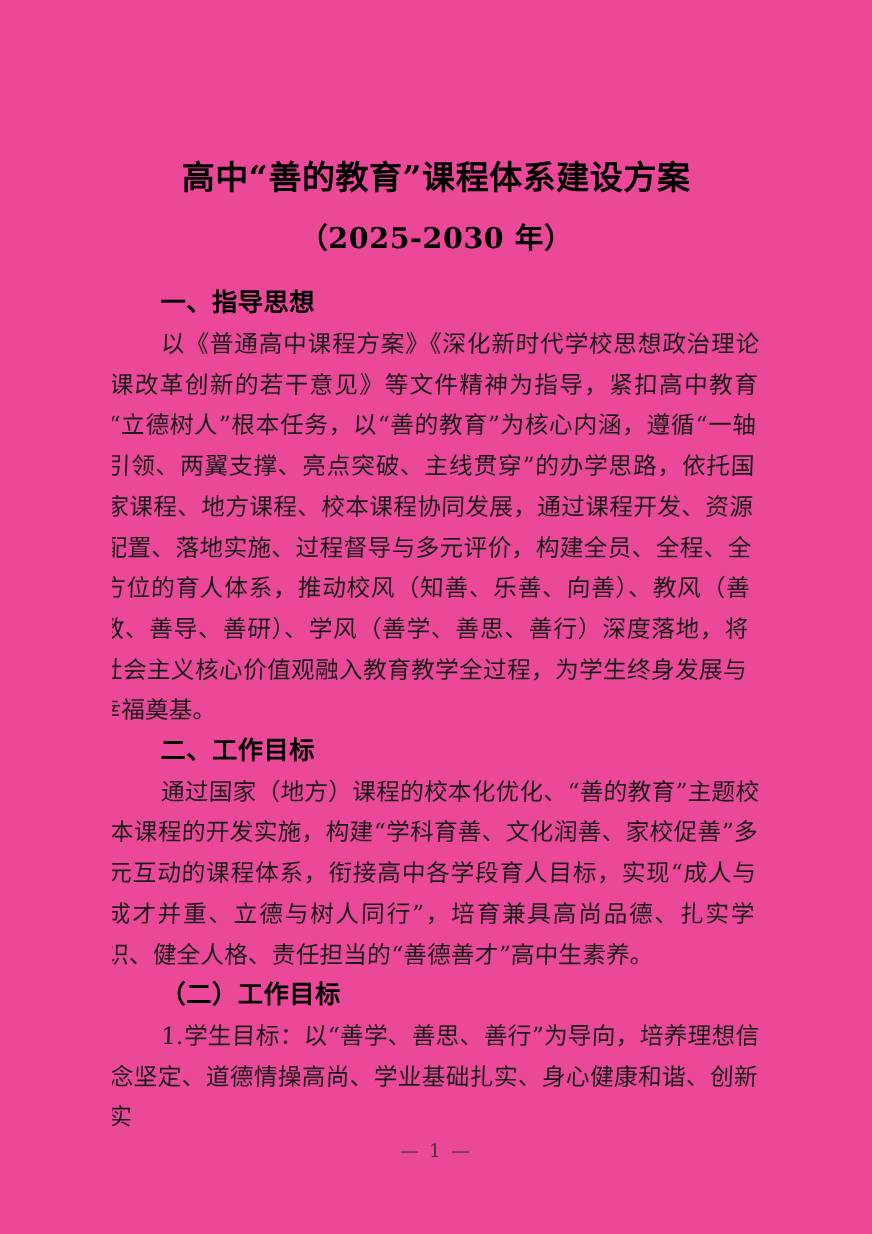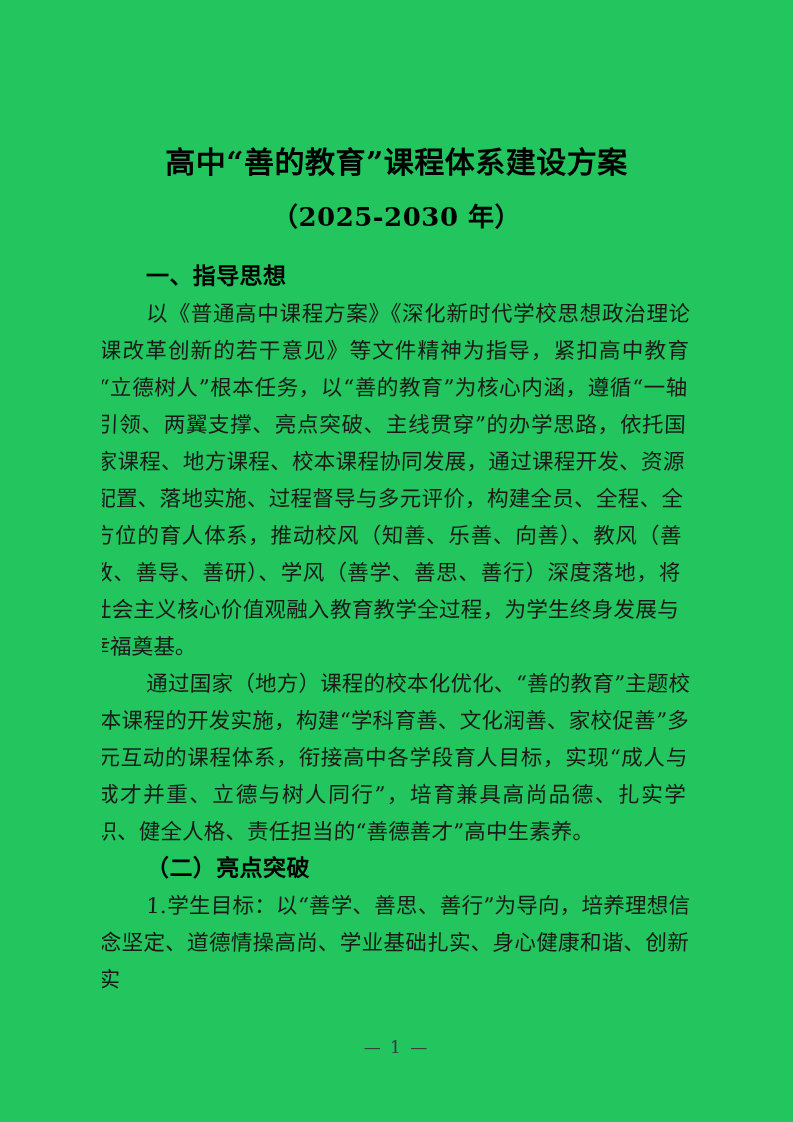--- a/index.html
+++ b/index.html
@@ -7,21 +7,21 @@
     margin: 0;
     padding: 0;
     background: #ffffff;
   }
 
   .page {
     position: relative;
     width: 793px;
     height: 1122px;
     margin: 0 auto;
-    background: #22c55e;
+    background: #ec4899;
     overflow: hidden;
     box-sizing: border-box;
   }
 
   
   .title-block {
     position: absolute;
     left: 0;
     right: 0;
     top: 143px;
@@ -117,27 +117,28 @@
   </div>
 
   <div class="body-col">
 
     <div class="heading">一、指导思想</div>
 
     <div class="para-clip">
       <p class="para">以《普通高中课程方案》《深化新时代学校思想政治理论课改革创新的若干意见》等文件精神为指导，紧扣高中教育“立德树人”根本任务，以“善的教育”为核心内涵，遵循“一轴引领、两翼支撑、亮点突破、主线贯穿”的办学思路，依托国家课程、地方课程、校本课程协同发展，通过课程开发、资源配置、落地实施、过程督导与多元评价，构建全员、全程、全方位的育人体系，推动校风（知善、乐善、向善）、教风（善教、善导、善研）、学风（善学、善思、善行）深度落地，将社会主义核心价值观融入教育教学全过程，为学生终身发展与幸福奠基。</p>
     </div>
 
+    <div class="heading">二、工作目标</div>
 
 
     <div class="para-clip">
       <p class="para">通过国家（地方）课程的校本化优化、“善的教育”主题校本课程的开发实施，构建“学科育善、文化润善、家校促善”多元互动的课程体系，衔接高中各学段育人目标，实现“成人与成才并重、立德与树人同行”，培育兼具高尚品德、扎实学识、健全人格、责任担当的“善德善才”高中生素养。</p>
     </div>
 
-    <div class="heading">（二）亮点突破</div>
+    <div class="heading">（二）工作目标</div>
 
     <div class="para-clip">
       <p class="para">1.学生目标：以“善学、善思、善行”为导向，培养理想信念坚定、道德情操高尚、学业基础扎实、身心健康和谐、创新实</p>
     </div>
 
   </div>
 
   <div class="footer">
     <div class="page-number">— 1 —</div>
   </div>

